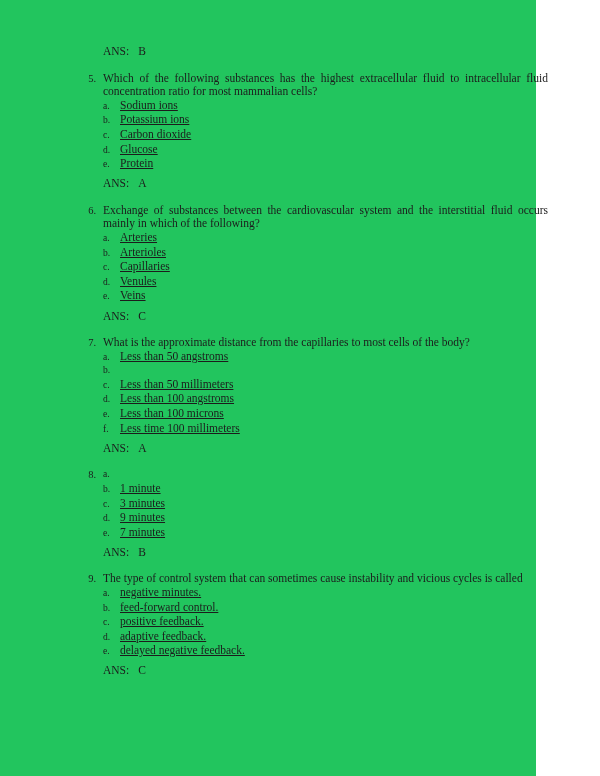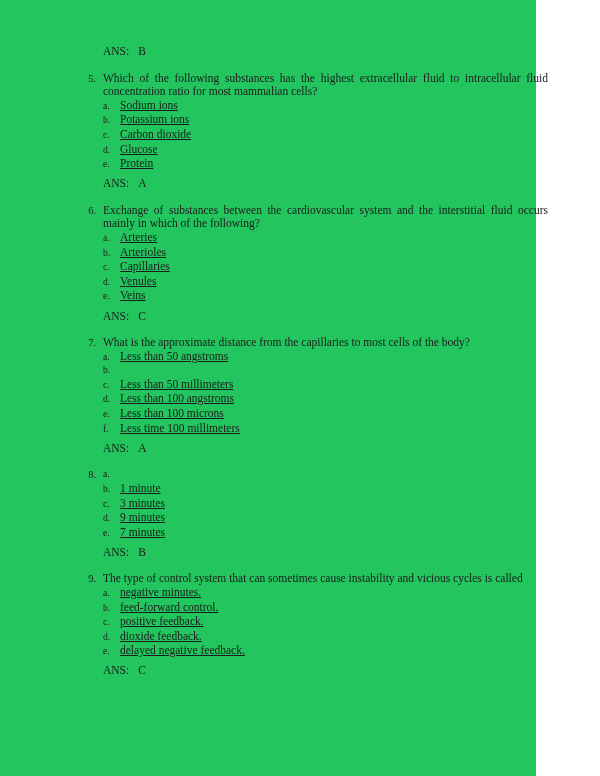--- a/index.html
+++ b/index.html
@@ -219,21 +219,21 @@
     <span class="opt-text">feed-forward control.</span>
   </div>
 
   <div class="opt-row">
     <span class="opt-letter">c.</span>
     <span class="opt-text">positive feedback.</span>
   </div>
 
   <div class="opt-row">
     <span class="opt-letter">d.</span>
-    <span class="opt-text">dioxide feedback.</span>
+    <span class="opt-text">adaptive feedback.</span>
   </div>
 
   <div class="opt-row">
     <span class="opt-letter">e.</span>
     <span class="opt-text">delayed negative feedback.</span>
   </div>
 </div>
     <div class="ans-line">
       <span class="ans-label">ANS:</span><span class="ans-value">C</span>
     </div>

